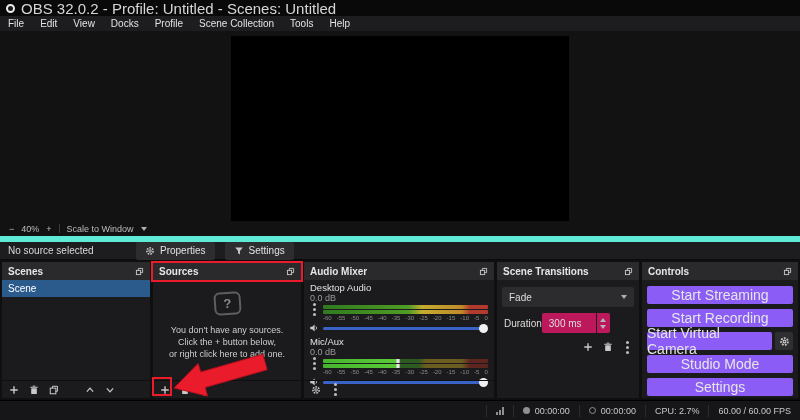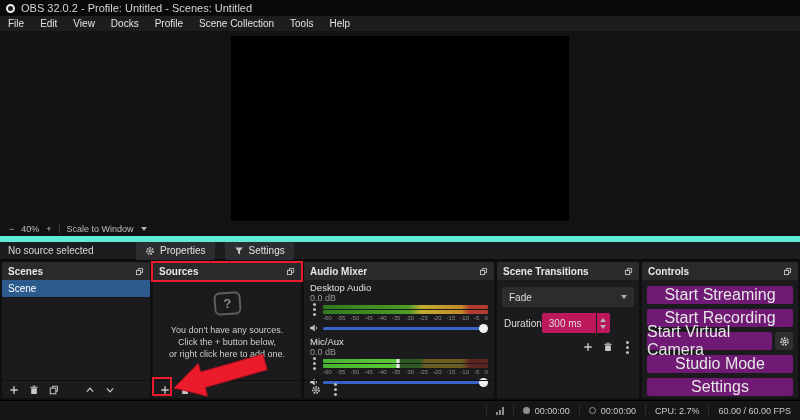--- a/index.html
+++ b/index.html
@@ -10,21 +10,21 @@
     font-family:"Liberation Sans", sans-serif; font-size:10px;
   }
   .abs { position:absolute; }
   .ic { display:inline-block; color:#c9c9c9; flex:none; }
   .vdots { width:3px; height:3px; border-radius:50%; background:#bdbdbd;
            box-shadow:0 5px 0 #bdbdbd, 0 -5px 0 #bdbdbd; margin:0 3px; flex:none; }
 
   
   .titlebar { left:0; top:0; width:800px; height:16px; background:#09090a;
               display:flex; align-items:center; gap:6px; padding:0 6px;
-              font-size:11px; color:#d6d6d6; }
+              font-size:15px; color:#d6d6d6; }
   .obs-logo { width:9px; height:9px; border-radius:50%; background:#1a1a1a;
               border:2px solid #ececec; flex:none; }
 
   
   .menubar { left:0; top:16px; width:800px; height:15px; background:#1d1d1f;
              display:flex; align-items:center; font-size:10px; }
   .menu-item { padding:0 8px; height:100%; display:flex; align-items:center; color:#e3e3e3; }
 
   
   .preview { left:0; top:31px; width:800px; height:190px; background:#121213; }
@@ -108,23 +108,23 @@
                  align-items:center; justify-content:center; gap:3px;
                  border-left:1px solid #1e1e1f; }
   .tri-up { width:0; height:0; border-left:3px solid transparent;
             border-right:3px solid transparent; border-bottom:4px solid #b5b5b5; }
   .tri-dn { width:0; height:0; border-left:3px solid transparent;
             border-right:3px solid transparent; border-top:4px solid #b5b5b5; }
   .trans-toolbar { position:absolute; left:5px; top:58px; right:7px; height:18px;
                    display:flex; align-items:center; justify-content:flex-end; gap:10px; }
 
   
-  .ctl-btn { position:absolute; left:5px; right:5px; height:18px; background:#701a75;
+  .ctl-btn { position:absolute; left:5px; right:5px; height:18px; background:#8b5cf6;
              border-radius:2px; display:flex; align-items:center; justify-content:center;
-             font-size:16px; color:#e6e6e6; }
+             font-size:14px; color:#e6e6e6; }
   #btn-stream { top:6px; } #btn-record { top:29px; }
   #btn-vcam { top:52px; right:26px; } #btn-studio { top:75px; } #btn-settings { top:98px; }
   .vcam-gear { position:absolute; right:5px; top:52px; width:18px; height:18px;
                background:#2f2f32; border-radius:2px; display:flex;
                align-items:center; justify-content:center; }
 
   
   .statusbar { left:0; top:400px; width:800px; height:20px; background:#161618;
                border-top:1px solid #000; display:flex; align-items:center;
                justify-content:flex-end; font-size:9px; color:#cacaca; }

